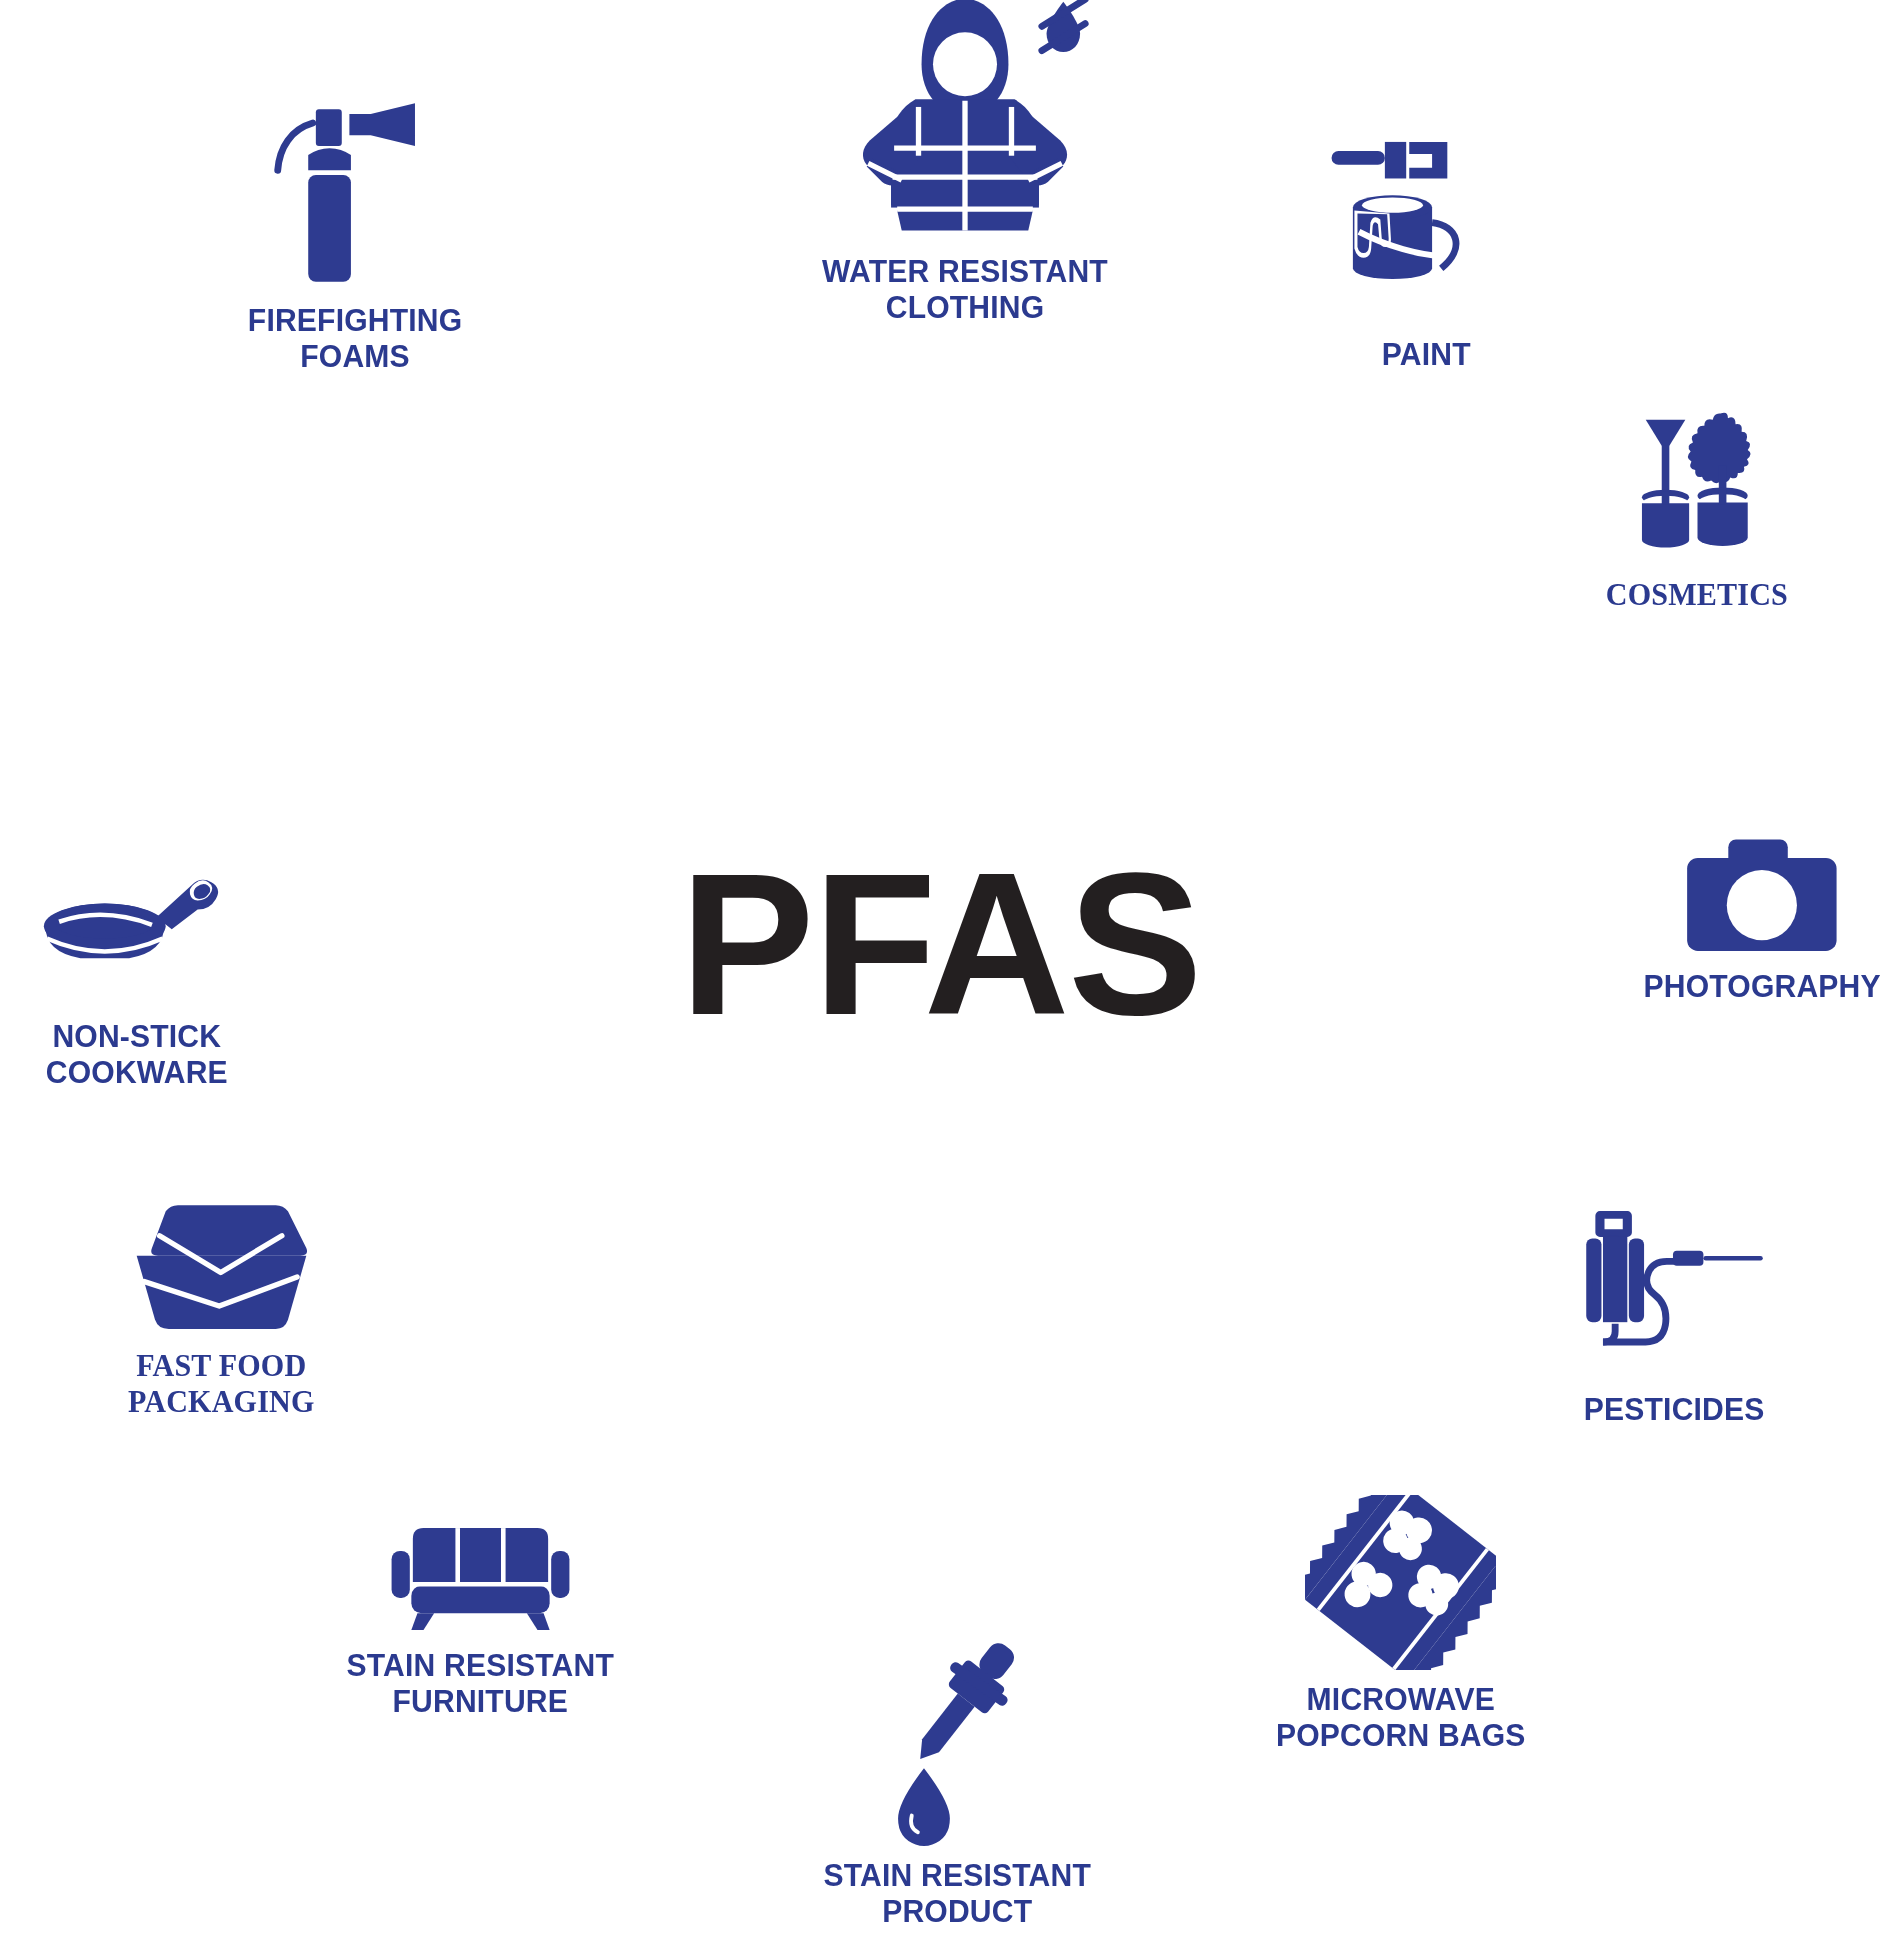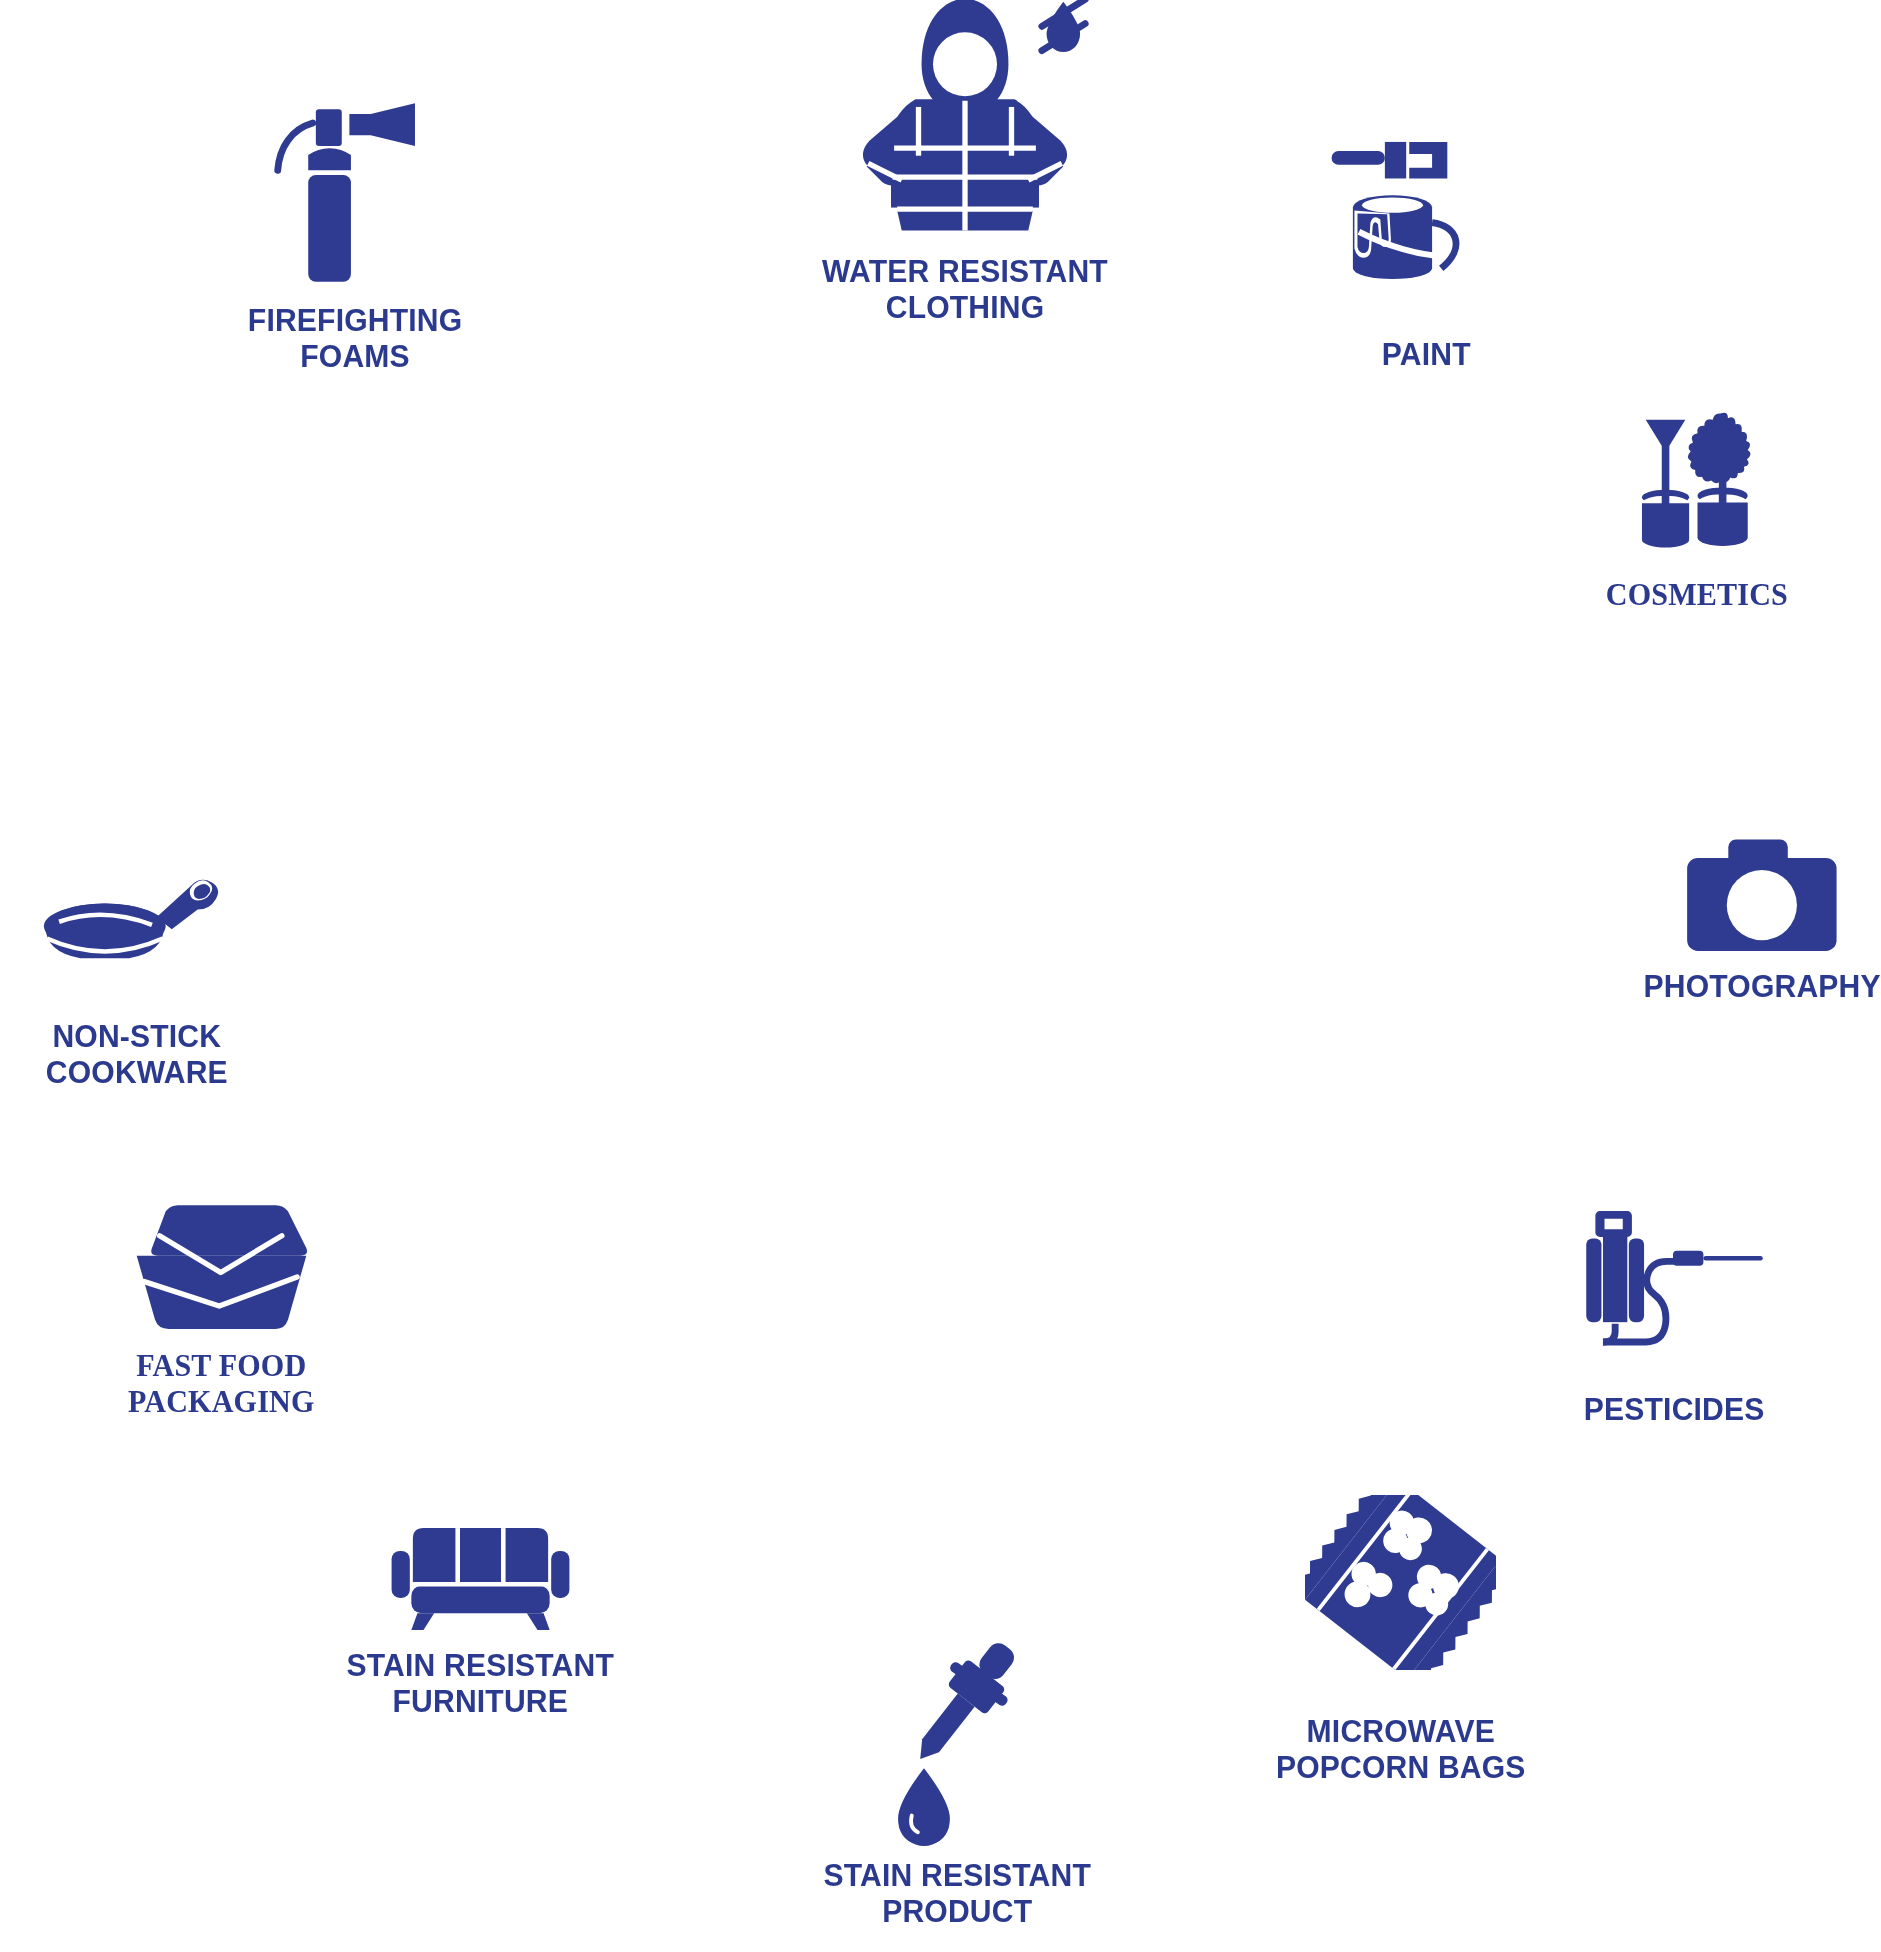--- a/index.html
+++ b/index.html
@@ -41,29 +41,30 @@
   
   #n-firefighting   {left:195px; top:100px;  width:320px;}
   #n-waterclothing  {left:736px; top:-6.1px;   width:458px;}
   #n-paint          {left:1266px;top:134px;  width:320px;}
   #n-cosmetics      {left:1552px;top:409px;  width:290px;font-family:Liberation Serif, serif;}
   #n-personalcare   {left:0px;   top:378px;  width:343px;}
   #n-photography    {left:1625px;top:835px; width:275px;}
   #n-cookware       {left:-15.3px; top:870px; width:305px;}
   #n-pesticides     {left:1499px;top:1205px; width:351px;}
   #n-fastfood       {left:57px;  top:1202px; width:328px;font-family:Liberation Serif, serif;}
-  #n-popcorn        {left:1221px;top:1495px; width:359px;gap:32px;}
+  #n-popcorn        {left:1221px;top:1495px; width:359px;}
   #n-furniture      {left:305px; top:1522px; width:351px;}
   #n-stainproduct   {left:793px;top:1625px; width:328px;}
 </style>
 </head>
 <body>
 
 <div id="stage">
 
+  <div id="center-title">PFAS</div>
 
   <div class="node" id="n-firefighting">
     <svg class="icon" width="183" height="191" viewBox="0 0 240 250">
       <g fill="#2e3b90">
         <rect x="68" y="12" width="34" height="48" rx="4"></rect>
         <path d="M112 18 h28 l58 -14 v56 l-58 -14 h-28 z"></path>
         <path d="M58 72 a48 48 0 0 1 56 0 v20 h-56 z"></path>
         <rect x="58" y="98" width="56" height="140" rx="10"></rect>
         <path d="M64 30 C36 38 20 62 18 92" fill="none" stroke="#2e3b90" stroke-width="9" stroke-linecap="round"></path>
       </g>

